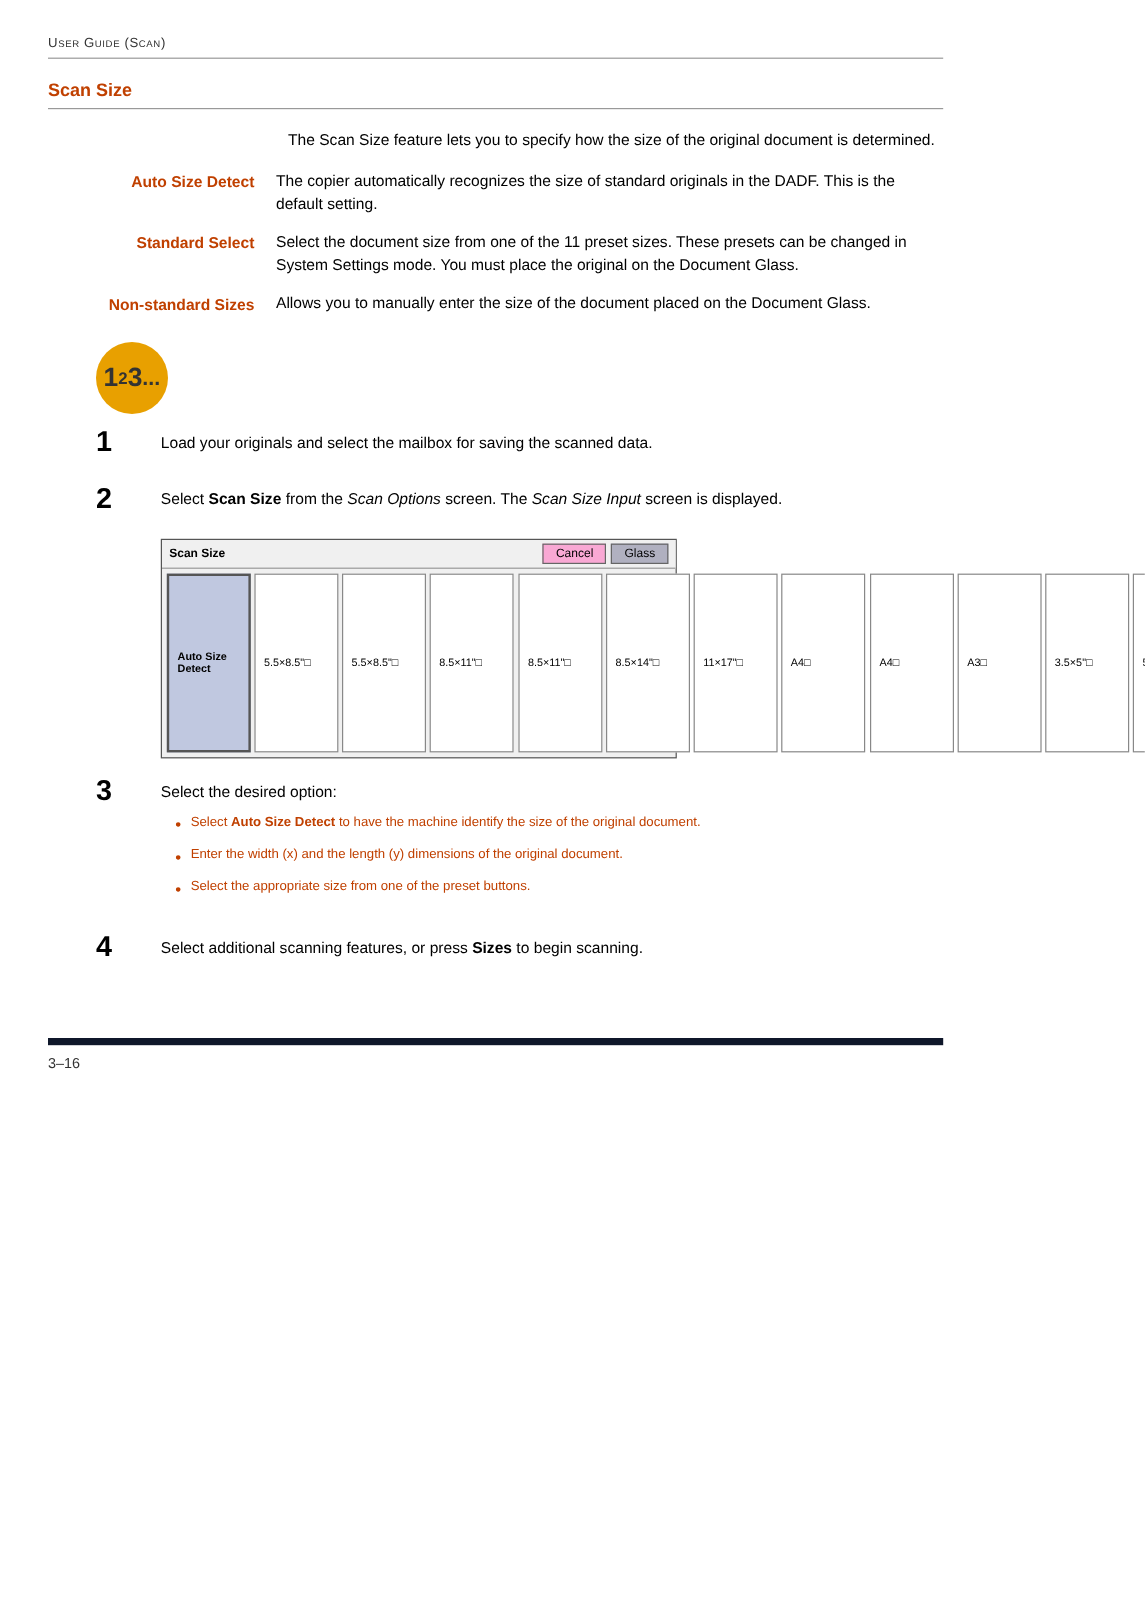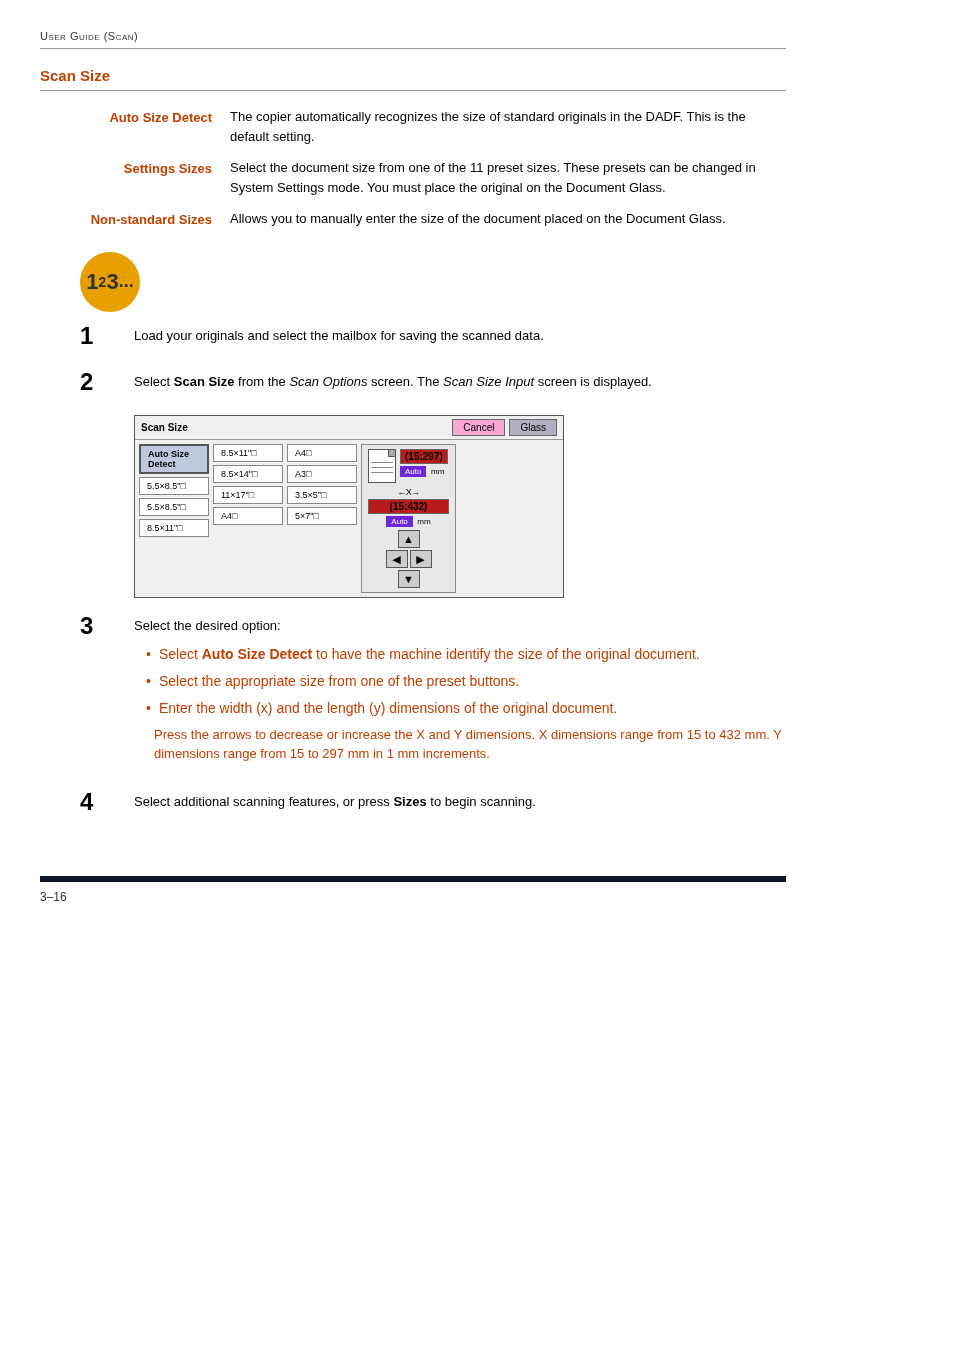--- a/index.html
+++ b/index.html
@@ -162,21 +162,21 @@
       background: #b0b0c0;
     }
 
     .scan-size-body {
       display: flex;
       padding: 4px;
       gap: 4px;
     }
     .ss-col {
       display: flex;
-      flex-direction: column;
+      flex-direction: row;
       gap: 3px;
     }
     .ss-btn {
       border: 1px solid #888;
       background: #fff;
       padding: 3px 7px;
       font-size: 9px;
       text-align: left;
       min-width: 70px;
       cursor: pointer;
@@ -228,21 +228,21 @@
     
     .bullet-list {
       list-style: none;
       padding-left: 12px;
       margin-top: 8px;
     }
     .bullet-list li {
       display: flex;
       align-items: flex-start;
       margin-bottom: 6px;
-      font-size: 14px;
+      font-size: 11px;
       color: #c04000;
       line-height: 1.5;
     }
     .bullet-list li::before {
       content: "•";
       margin-right: 8px;
       flex-shrink: 0;
       margin-top: 0px;
       font-size: 14px;
     }
@@ -273,27 +273,28 @@
 <body>
 
 <div class="page-wrapper">
 
   <div class="page-header">
     <span class="user-guide">User Guide (Scan)</span>
   </div>
 
   <div class="section-title">Scan Size</div>
 
+  <div class="intro-text">The Scan Size feature lets you to specify how the size of the original document is determined.</div>
 
   <div class="term-row">
     <div class="term-label">Auto Size Detect</div>
     <div class="term-desc">The copier automatically recognizes the size of standard originals in the DADF.  This is the default setting.</div>
   </div>
   <div class="term-row">
-    <div class="term-label">Settings Sizes</div>
+    <div class="term-label">Standard Select</div>
     <div class="term-desc">Select the document size from one of the 11 preset sizes.  These presets can be changed in System Settings mode.  You must place the original on the Document Glass.</div>
   </div>
   <div class="term-row">
     <div class="term-label">Non-standard Sizes</div>
     <div class="term-desc">Allows you to manually enter the size of the document placed on the Document Glass.</div>
   </div>
 
   <div class="steps-icon-area">
     <div class="steps-icon">
       1<sub style="font-size:14px;">2</sub>3<span style="font-size:18px;">...</span>
@@ -390,27 +391,26 @@
 
   <div class="step-row">
     <div class="step-number">3</div>
     <div class="step-content">
       <span>Select the desired option:</span>
       <ul class="bullet-list">
         <li>
           <span>Select <strong>Auto Size Detect</strong> to have the machine identify the size of the original document.</span>
         </li>
         <li>
+          <span>Enter the width (x) and the length (y) dimensions of the original document.</span>
+        </li>
+        <li>
           <span>Select the appropriate size from one of the preset buttons.</span>
         </li>
-        <li>
-          <span>Enter the width (x) and the length (y) dimensions of the original document.</span>
-        </li>
       </ul>
-      <div class="sub-note">Press the arrows to decrease or increase the X and Y dimensions.  X dimensions range from 15 to 432 mm. Y dimensions range from 15 to 297 mm in 1 mm increments.</div>
     </div>
   </div>
 
   <div class="step-row">
     <div class="step-number">4</div>
     <div class="step-content">
       Select additional scanning features, or press <strong>Sizes</strong> to begin scanning.
     </div>
   </div>
 

